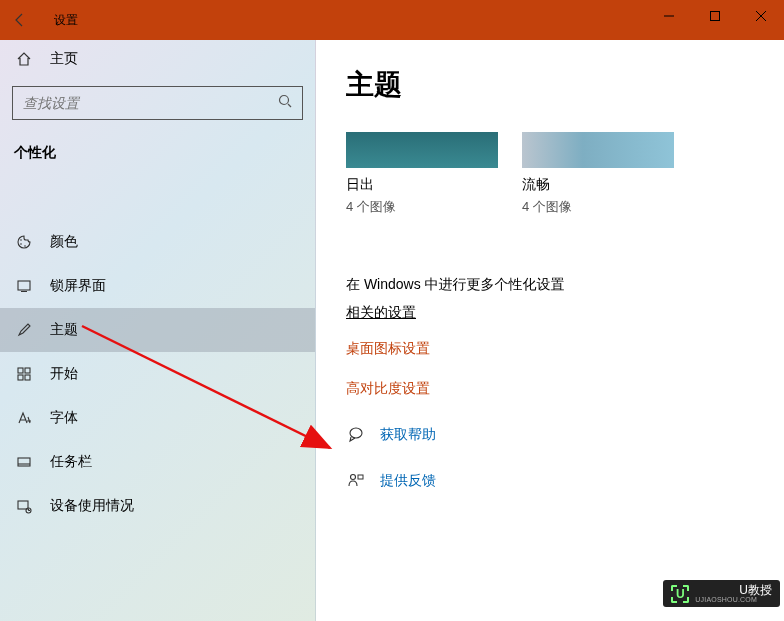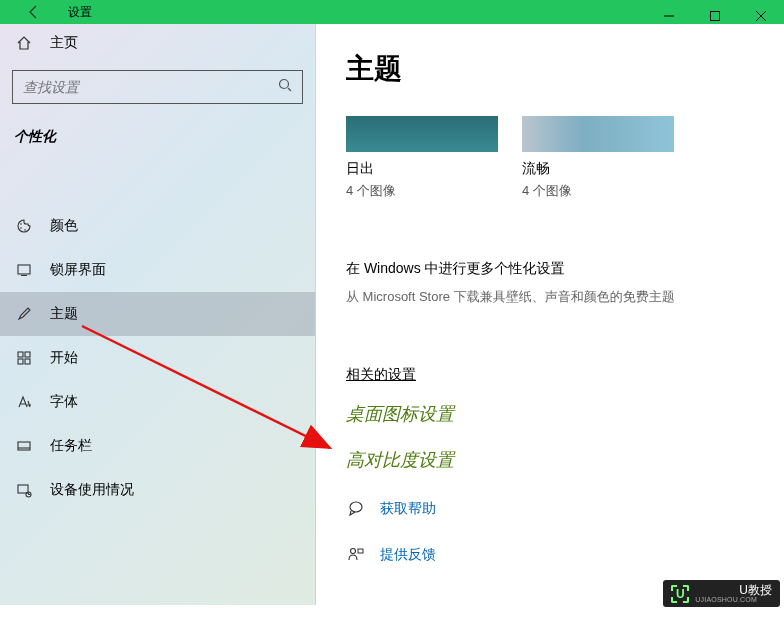--- a/index.html
+++ b/index.html
@@ -1,48 +1,48 @@
 <!DOCTYPE html>
 <html><head>
   <meta charset="utf-8">
   <style>
     * { margin: 0; padding: 0; box-sizing: border-box; font-family: "Segoe UI", "Microsoft YaHei", sans-serif; }
     body { width: 784px; height: 621px; background: #fff; overflow: hidden; position: relative; }
-    .titlebar { height: 24px; display: flex; align-items: center; padding-left: 18px; background: #22c55e; }
+    .titlebar { height: 40px; display: flex; align-items: center; padding-left: 4px; background: #c2410c; }
     .back-btn { width: 32px; height: 32px; display: flex; align-items: center; justify-content: center; cursor: pointer; }
     .title { font-size: 12px; margin-left: 18px; color: #000; }
     .win-controls { position: absolute; right: 0; top: 0; display: flex; }
     .win-btn { width: 46px; height: 32px; display: flex; align-items: center; justify-content: center; cursor: pointer; }
     .container { display: flex; height: calc(100% - 40px); }
     .sidebar { width: 316px; height: 100%; background: linear-gradient(135deg, #e8e3f0 0%, #d8e8f0 40%, #e0ebe2 100%); border-right: 1px solid rgba(0,0,0,0.08); position: relative; }
     .home-row { display: flex; align-items: center; padding: 10px 14px; cursor: pointer; text-align: center; }
     .home-row .icon { width: 20px; display: flex; justify-content: center; }
     .home-row span.label { margin-left: 16px; font-size: 14px; }
     .search-wrap { padding: 8px 12px 12px 12px; }
     .search-box { width: 100%; height: 34px; border: 1px solid #555; background: rgba(255,255,255,0.0); display: flex; align-items: center; padding: 4px 10px; }
     .search-input { flex: 1; border: none; background: transparent; font-size: 14px; font-style: italic; outline: none; color: #666; }
-    .section-title { padding: 12px 14px 12px 14px; font-size: 14px; font-weight: 600; font-style: italic; }
+    .section-title { padding: 12px 14px 12px 14px; font-size: 14px; font-weight: 600; }
     .nav { margin-top: 46px; }
     .nav-item { display: flex; align-items: center; padding: 13px 14px; cursor: pointer; }
     .nav-item .icon { width: 20px; display: flex; justify-content: center; color: #333; }
     .nav-item span.label { margin-left: 16px; font-size: 14px; }
     .nav-item.selected { background: rgba(160,170,180,0.55); }
     .content { flex: 1; padding: 26px 30px; overflow-y: auto; position: relative; }
     .page-title { font-size: 28px; font-weight: 600; margin-bottom: 28px; }
     .themes-row { display: flex; gap: 24px; margin-bottom: 60px; }
     .theme-card { width: 152px; }
     .theme-thumb { width: 152px; height: 36px; margin-bottom: 8px; }
     .thumb1 { background: linear-gradient(to bottom, #2a6e77 0%, #3a8a92 100%); }
     .thumb2 { background: linear-gradient(to right, #bac5cf 0%, #7eaec2 40%, #8fc4d8 100%); }
     .theme-name { font-size: 14px; margin-bottom: 4px; }
     .theme-count { font-size: 13px; color: #555; }
     .more-title { font-size: 14px; margin-bottom: 10px; }
     .more-sub { font-size: 13px; color: #666; margin-bottom: 60px; }
     .related-title { font-size: 14px; margin-bottom: 18px; text-decoration: underline; }
-    .link { color: #4d7c0f; font-size: 18px; margin-bottom: 22px; cursor: pointer; display: block; font-style: italic; }
+    .link { color: #c2410c; font-size: 14px; margin-bottom: 22px; cursor: pointer; display: block; }
     .help-row { display: flex; align-items: center; margin-top: 28px; margin-bottom: 14px; }
     .help-row .icon { width: 20px; display: flex; justify-content: center; margin-right: 14px; }
     .help-row .link2 { color: #0066b4; font-size: 14px; cursor: pointer; }
     .arrow-svg { position: absolute; top: 308px; left: 78px; z-index: 50; pointer-events: none; }
     .watermark { position: absolute; right: 4px; bottom: 14px; background: #222; color: #fff; padding: 4px 8px; font-size: 11px; border-radius: 3px; display: flex; align-items: center; gap: 6px; }
     .watermark .logo { width: 18px; height: 18px; border: 2px dashed #7dff7d; border-radius: 2px; display: flex; align-items: center; justify-content: center; color: #7dff7d; font-weight: bold; font-size: 12px; }
     .watermark .wtxt { line-height: 1; }
     .watermark .wtxt .t1 { font-size: 12px; font-weight: normal; margin-left: 44px; }
     .watermark .wtxt .t2 { font-size: 7px; letter-spacing: 0.2px; color: #aaa; }
   </style>
@@ -176,21 +176,20 @@
         <div class="theme-name">日出</div>
         <div class="theme-count">4 个图像</div>
       </div>
       <div class="theme-card">
         <div class="theme-thumb thumb2"></div>
         <div class="theme-name">流畅</div>
         <div class="theme-count">4 个图像</div>
       </div>
     </div>
     <div class="more-title">在 Windows 中进行更多个性化设置</div>
-    <div class="more-sub">从 Microsoft Store 下载兼具壁纸、声音和颜色的免费主题</div>
     <div class="related-title">相关的设置</div>
     <a class="link">桌面图标设置</a>
     <a class="link">高对比度设置</a>
     <div class="help-row">
       <span class="icon">
           <svg width="18" height="18" viewBox="0 0 18 18">
             <ellipse cx="9" cy="7" rx="6" ry="5" stroke="#333" stroke-width="1.1" fill="none"></ellipse>
             <path d="M4 11 L3 15 L8 12" stroke="#333" stroke-width="1.1" fill="none"></path>
           </svg>
         </span>

